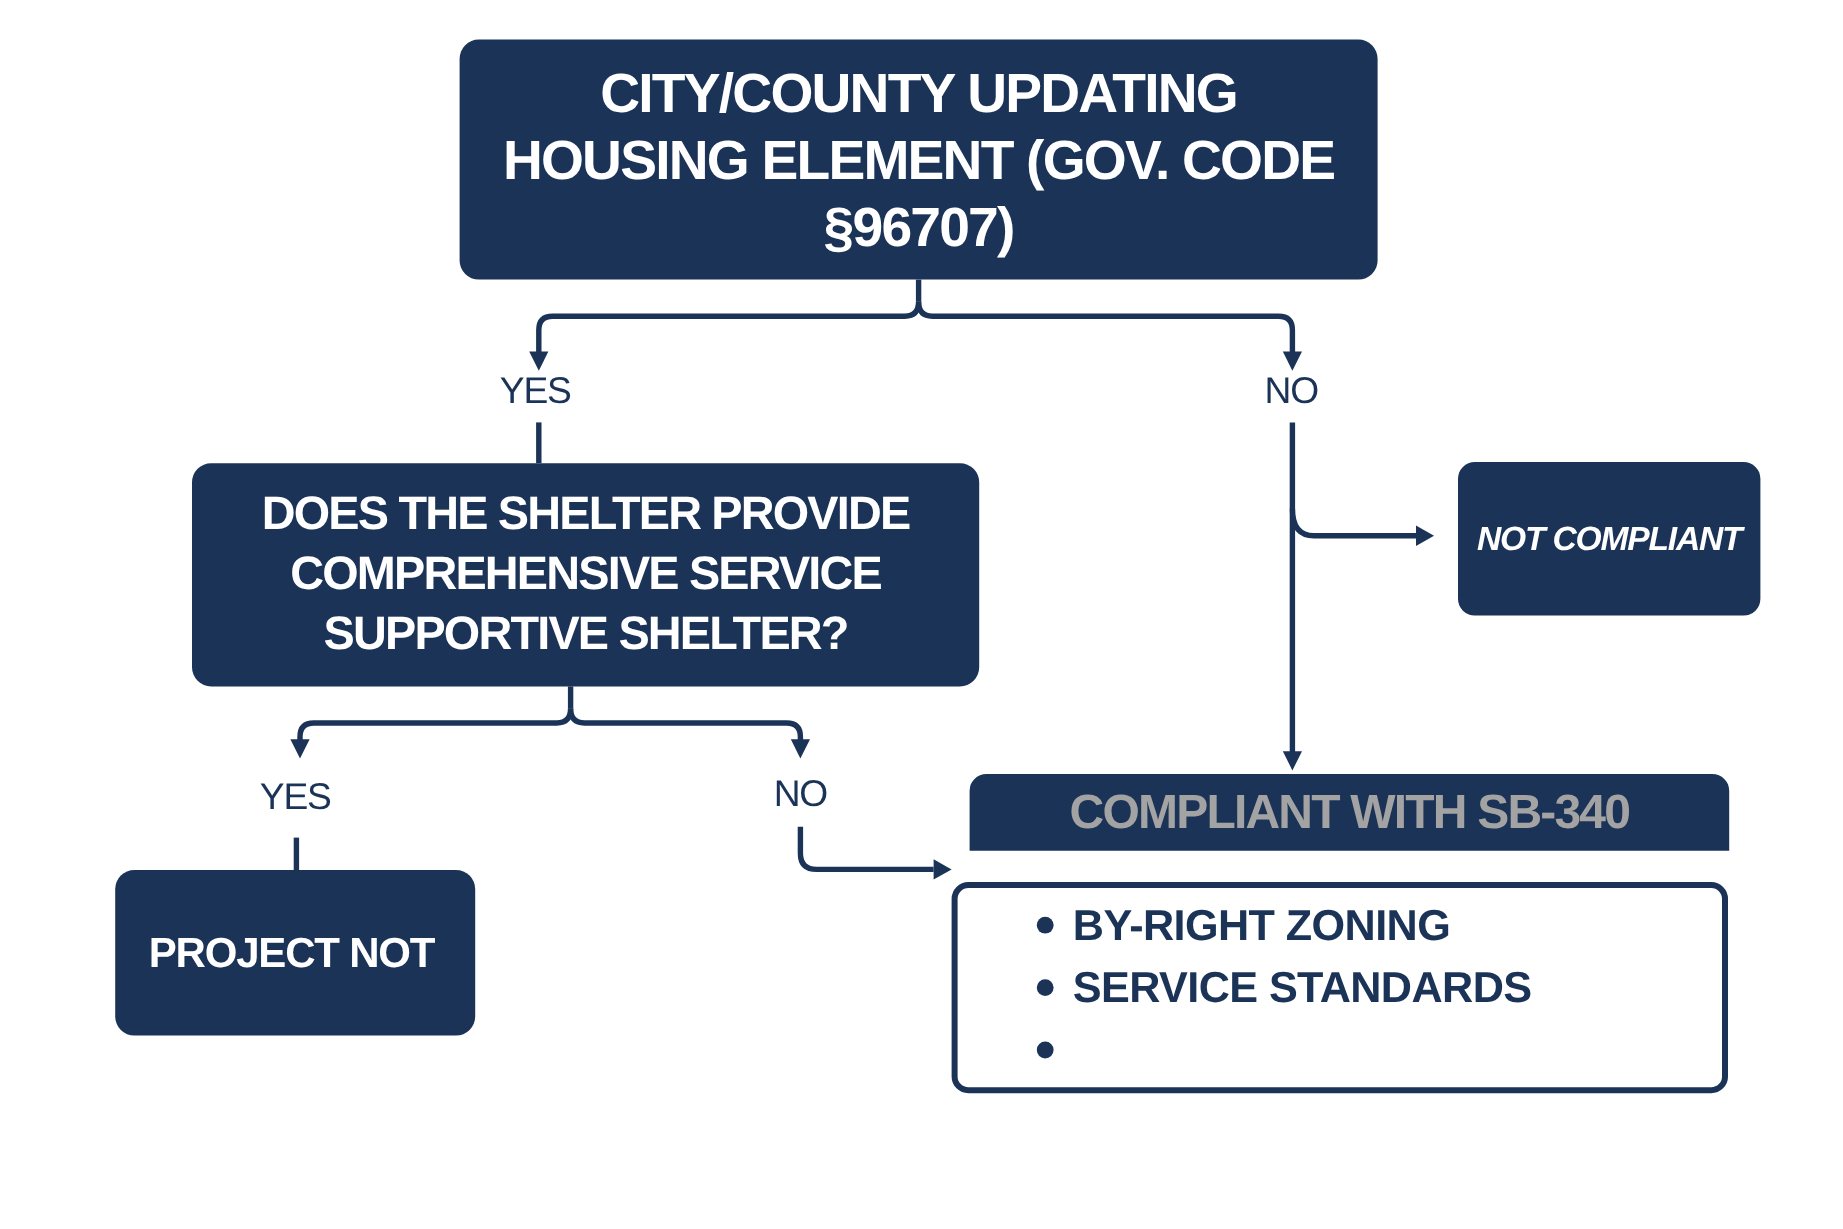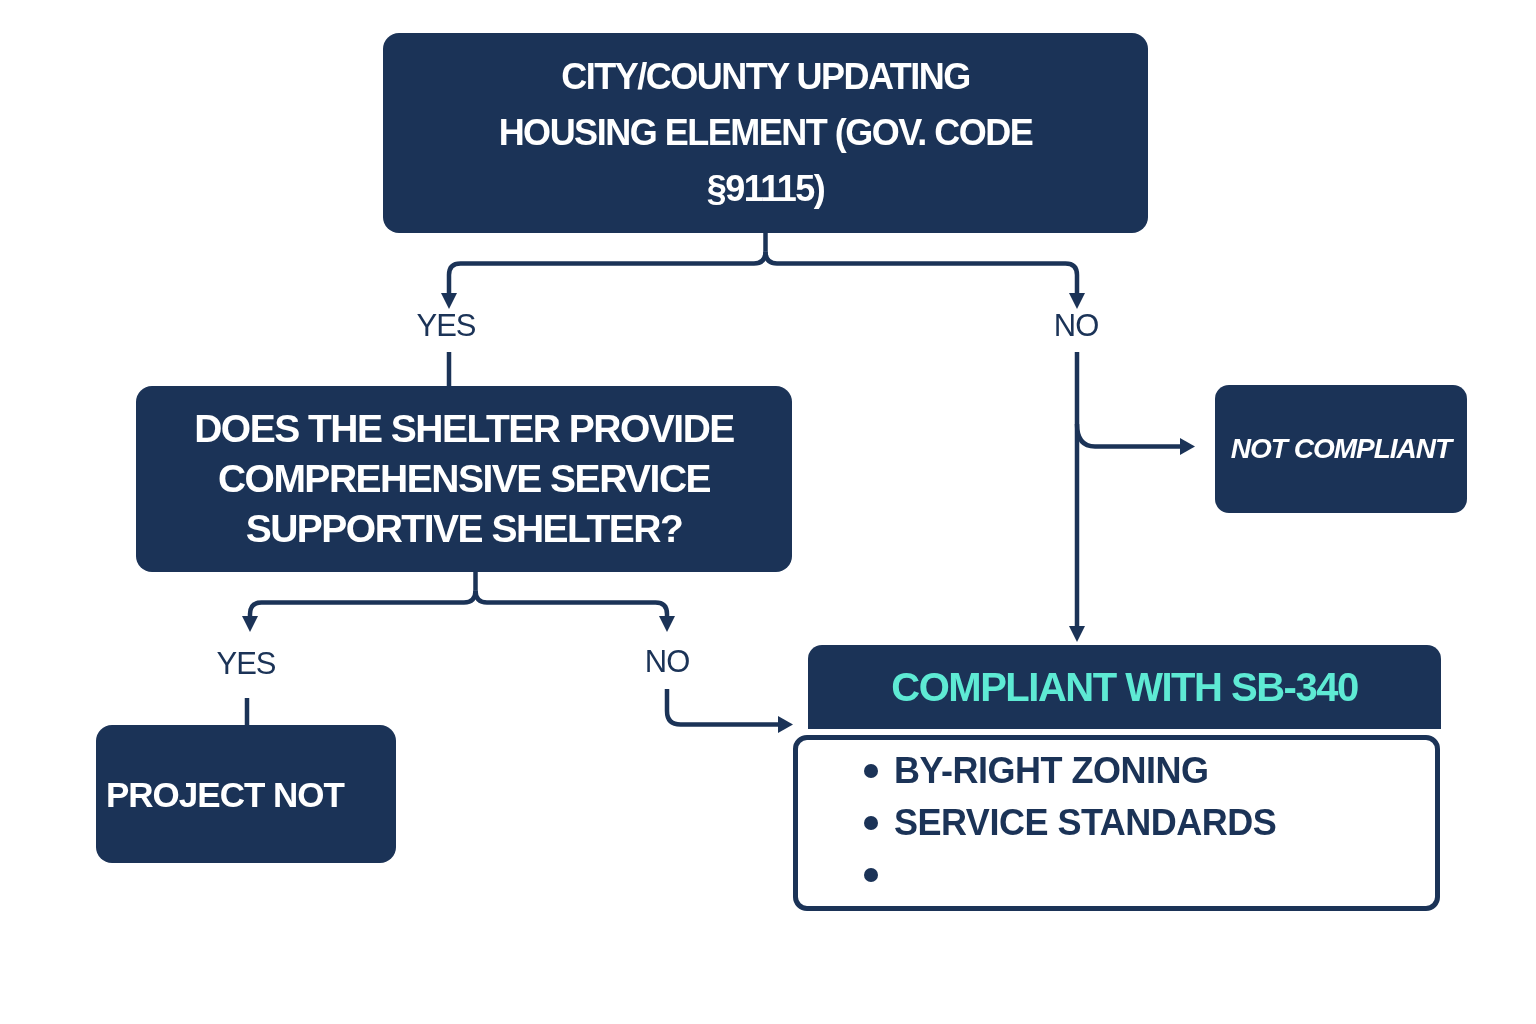--- a/index.html
+++ b/index.html
@@ -21,47 +21,47 @@
     color: #ffffff;
     border-radius: 16px;
     display: flex;
     flex-direction: column;
     align-items: center;
     justify-content: center;
     text-align: center;
     font-weight: 700;
   }
   #box-root { left: 383px; top: 33px; width: 765px; height: 200px;
-    font-size: 36px; letter-spacing: -1.5px; line-height: 56px; }
-  #box-shelter { left: 136px; top: 386px; width: 656px; height: 186px;
+    font-size: 46px; letter-spacing: -1.5px; line-height: 56px; }
+  #box-shelter { left: 160px; top: 386px; width: 656px; height: 186px;
     font-size: 39px; letter-spacing: -1.5px; line-height: 50px; }
   #box-pnc-left { left: 96px; top: 725px; width: 300px; height: 138px;
     font-size: 35px; letter-spacing: -1px; line-height: 45px;
-    align-items: flex-start; text-align: left; padding-left: 10px; box-sizing: border-box; }
+    align-items: flex-start; text-align: left; padding-left: 28px; box-sizing: border-box; }
   #box-pnc-right { left: 1215px; top: 385px; width: 252px; height: 128px;
     letter-spacing: -1px; border-radius: 14px; }
   #box-pnc-right .big { font-size: 38px; line-height: 46px; }
   #box-pnc-right .small { font-size: 28px; line-height: 38px; font-style: italic; }
 
   .branch-label {
     position: absolute;
     transform: translateX(-50%);
     color: var(--navy);
     font-weight: 400;
     font-size: 31px;
     letter-spacing: -1px;
     white-space: nowrap;
   }
 
   #box-compliant { position: absolute; left: 793px; top: 645px; width: 648px; height: 266px; }
   #box-compliant .header {
-    position: absolute; left: 15px; top: 0; right: 0; height: 84px;
+    position: absolute; left: 15px; top: 0; right: 0; height: 64px;
     background: var(--navy);
     border-radius: 14px 14px 0 0;
-    color: #5eead4; font-weight: 700; font-size: 40px; letter-spacing: -1.5px;
+    color: #a3a3a3; font-weight: 700; font-size: 40px; letter-spacing: -1.5px;
     display: flex; align-items: center; justify-content: center;
   }
   #box-compliant .body {
     position: absolute; left: 0; top: 90px; right: 1px; bottom: 0;
     background: #ffffff;
     border: 5px solid var(--navy);
     border-radius: 14px;
     box-sizing: border-box;
     display: flex; flex-direction: column; justify-content: center;
     padding-left: 66px;
@@ -109,21 +109,21 @@
     <path d="M 1077 352 V 627"></path>
     <polygon points="1069,626 1085,626 1077,642"></polygon>
 
     <path d="M 1077 424 Q 1077 446.5 1095 446.5 H 1180"></path>
     <polygon points="1180,438 1180,455 1195,446.5"></polygon>
   </svg>
 
   <div class="box" id="box-root">
     <span>CITY/COUNTY UPDATING</span>
     <span>HOUSING ELEMENT (GOV. CODE</span>
-    <span>§91115)</span>
+    <span>§96707)</span>
   </div>
 
   <div class="branch-label" style="left:446px; top:308px;">YES</div>
   <div class="branch-label" style="left:1076px; top:308px;">NO</div>
 
   <div class="box" id="box-shelter">
     <span>DOES THE SHELTER PROVIDE</span>
     <span>COMPREHENSIVE SERVICE</span>
     <span>SUPPORTIVE SHELTER?</span>
   </div>

